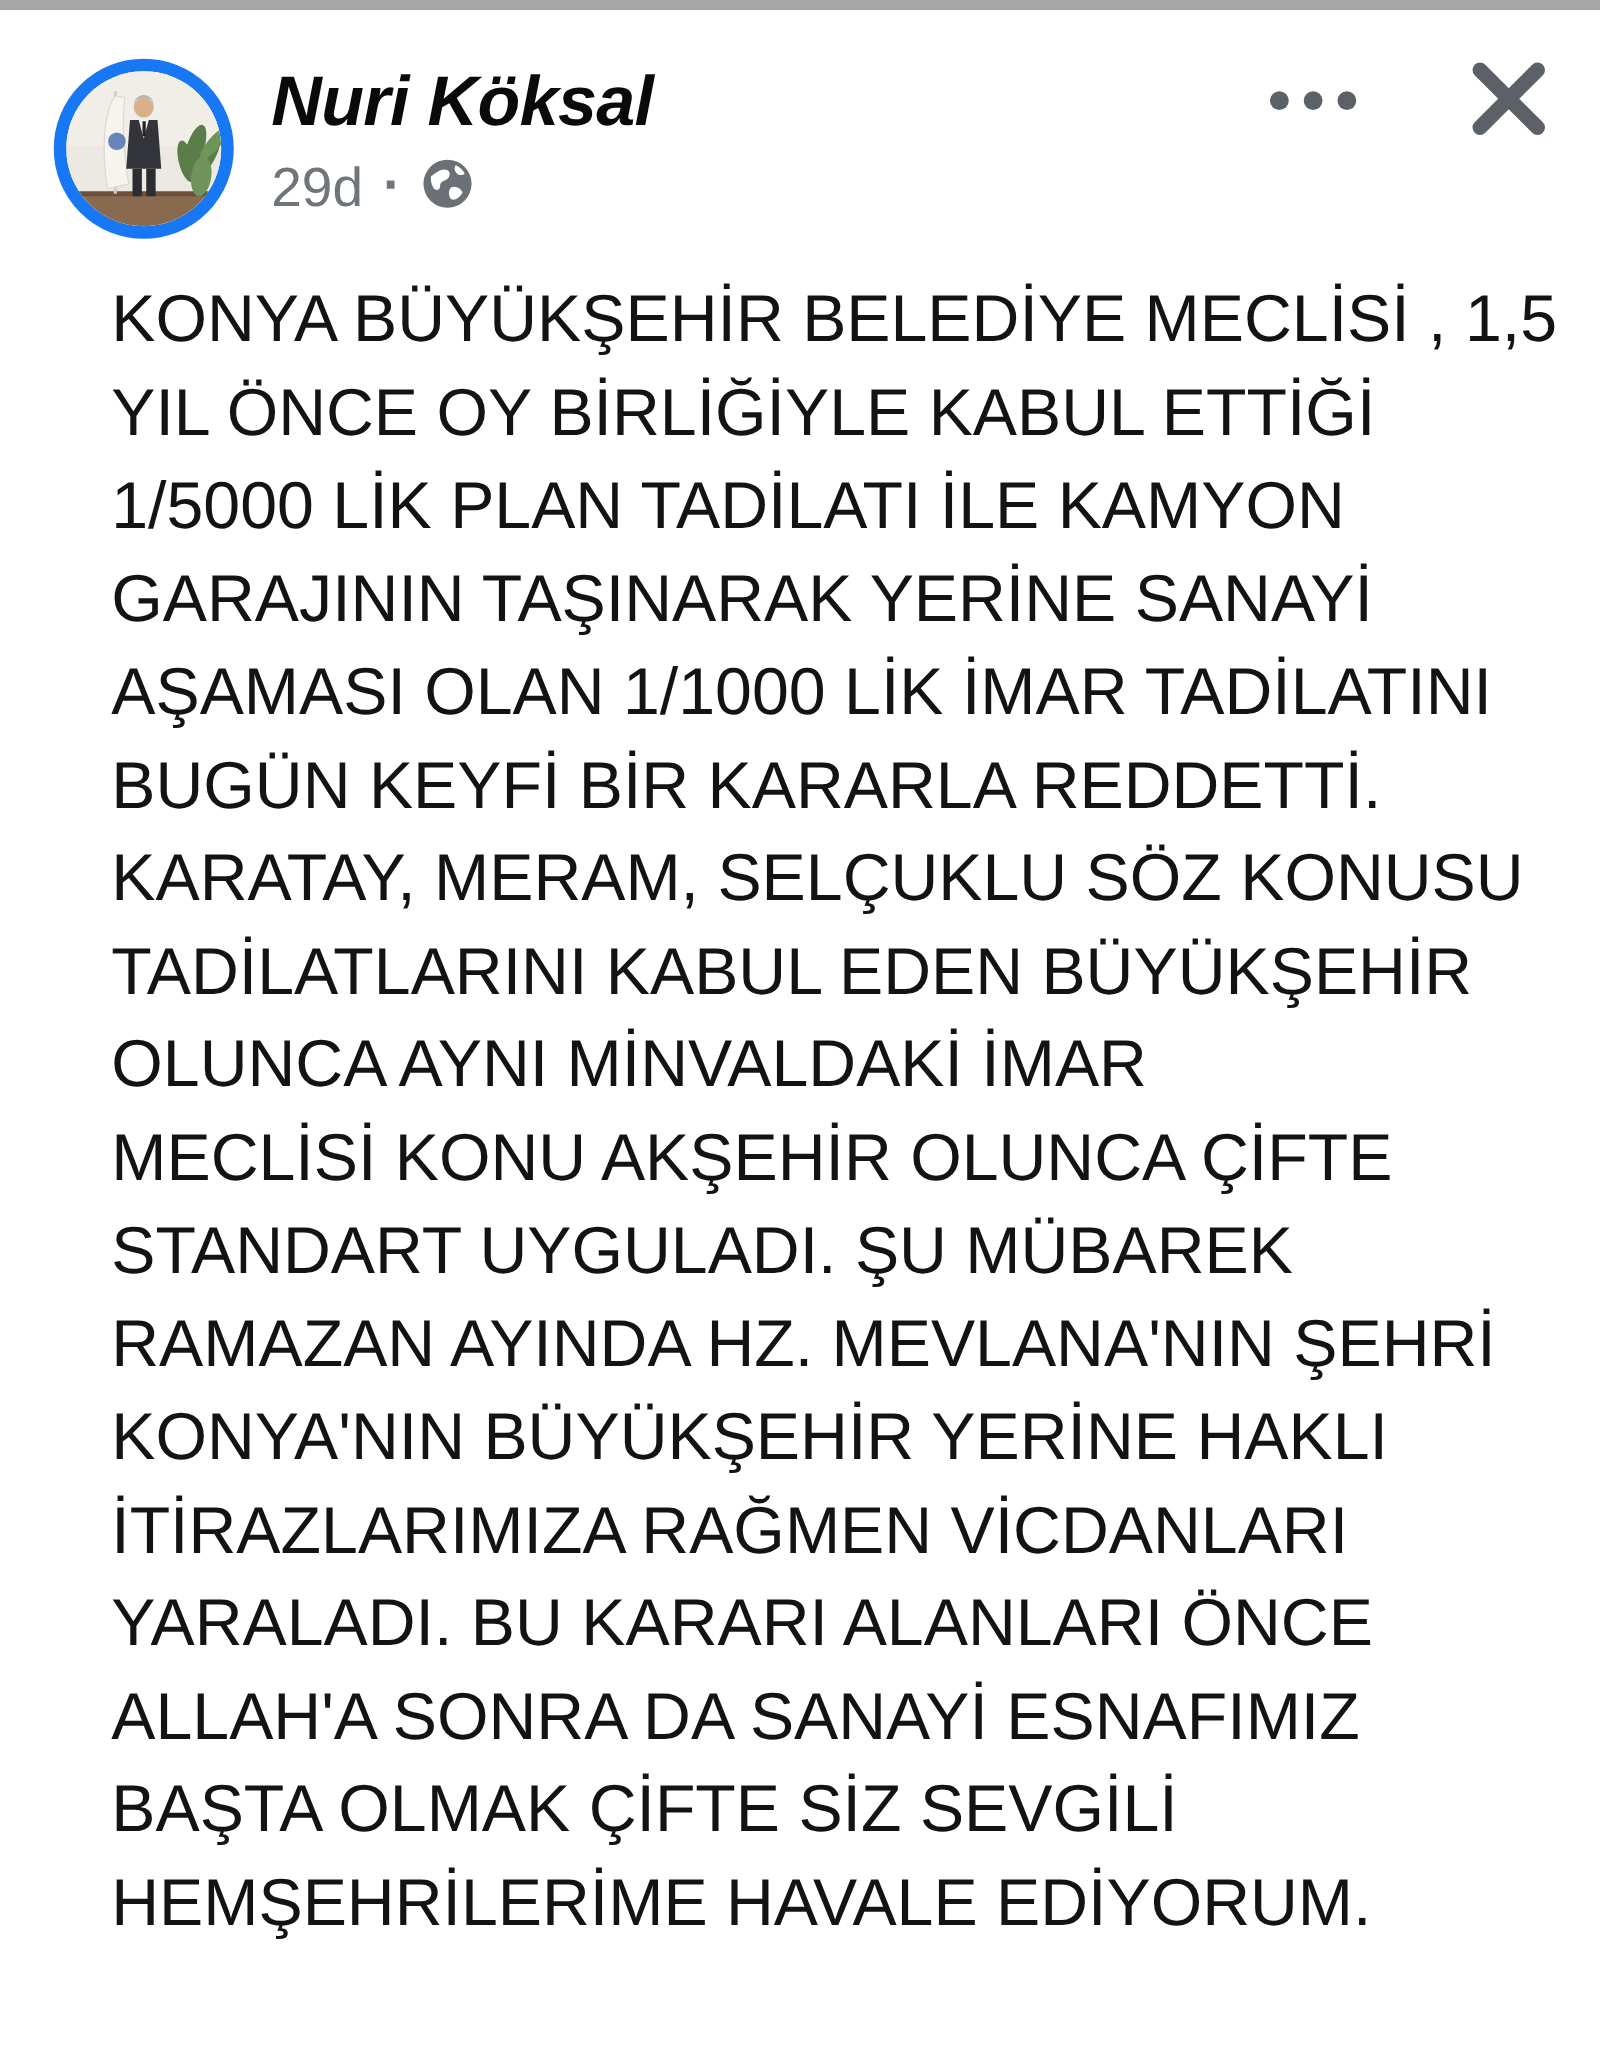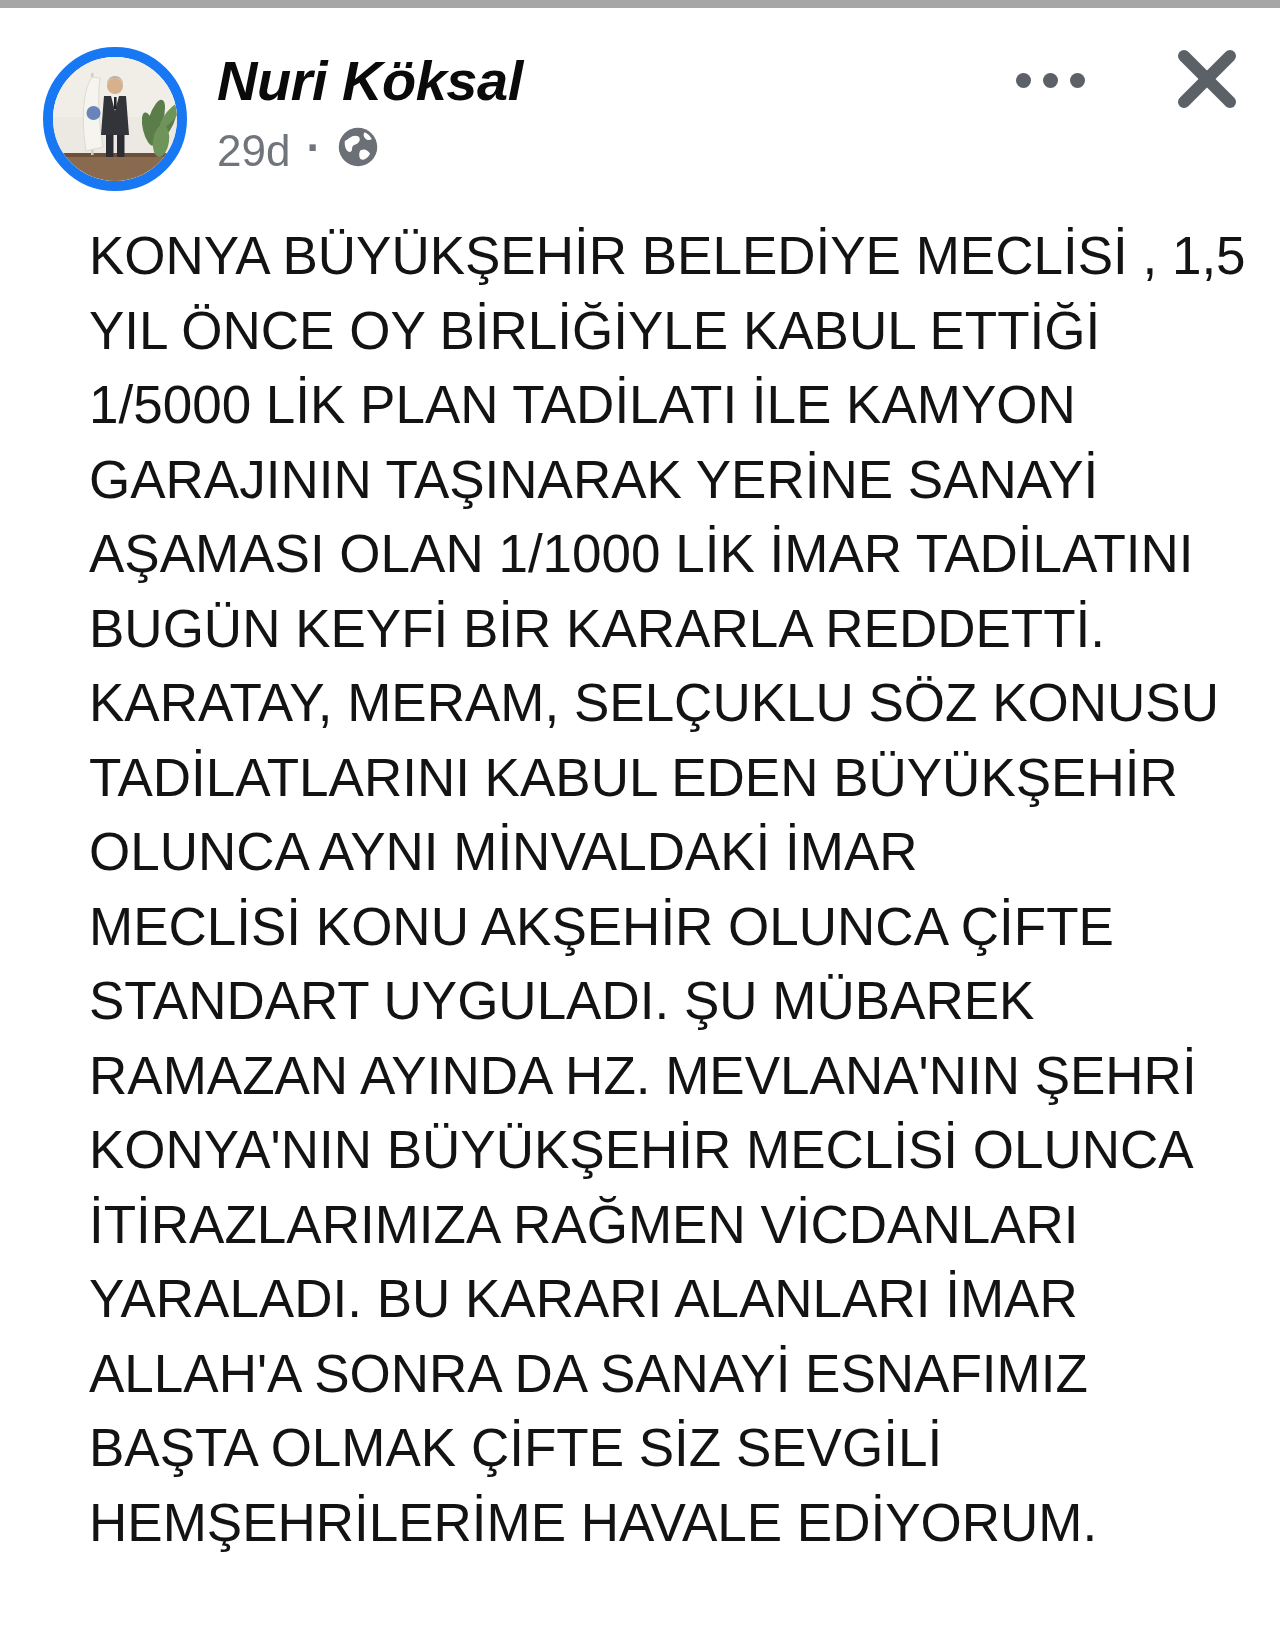--- a/index.html
+++ b/index.html
@@ -120,19 +120,19 @@
     <div class="post-line">1/5000 LİK PLAN TADİLATI İLE KAMYON</div>
     <div class="post-line">GARAJININ TAŞINARAK YERİNE SANAYİ</div>
     <div class="post-line">AŞAMASI OLAN 1/1000 LİK İMAR TADİLATINI</div>
     <div class="post-line">BUGÜN KEYFİ BİR KARARLA REDDETTİ.</div>
     <div class="post-line">KARATAY, MERAM, SELÇUKLU SÖZ KONUSU</div>
     <div class="post-line">TADİLATLARINI KABUL EDEN BÜYÜKŞEHİR</div>
     <div class="post-line">OLUNCA AYNI MİNVALDAKİ İMAR</div>
     <div class="post-line">MECLİSİ KONU AKŞEHİR OLUNCA ÇİFTE</div>
     <div class="post-line">STANDART UYGULADI. ŞU MÜBAREK</div>
     <div class="post-line">RAMAZAN AYINDA HZ. MEVLANA'NIN ŞEHRİ</div>
-    <div class="post-line">KONYA'NIN BÜYÜKŞEHİR MECLİSİ OLUNCA</div>
+    <div class="post-line">KONYA'NIN BÜYÜKŞEHİR YERİNE HAKLI</div>
     <div class="post-line">İTİRAZLARIMIZA RAĞMEN VİCDANLARI</div>
-    <div class="post-line">YARALADI. BU KARARI ALANLARI İMAR</div>
+    <div class="post-line">YARALADI. BU KARARI ALANLARI ÖNCE</div>
     <div class="post-line">ALLAH'A SONRA DA SANAYİ ESNAFIMIZ</div>
     <div class="post-line">BAŞTA OLMAK ÇİFTE SİZ SEVGİLİ</div>
     <div class="post-line">HEMŞEHRİLERİME HAVALE EDİYORUM.</div>
   </main>
 
 </body></html>

